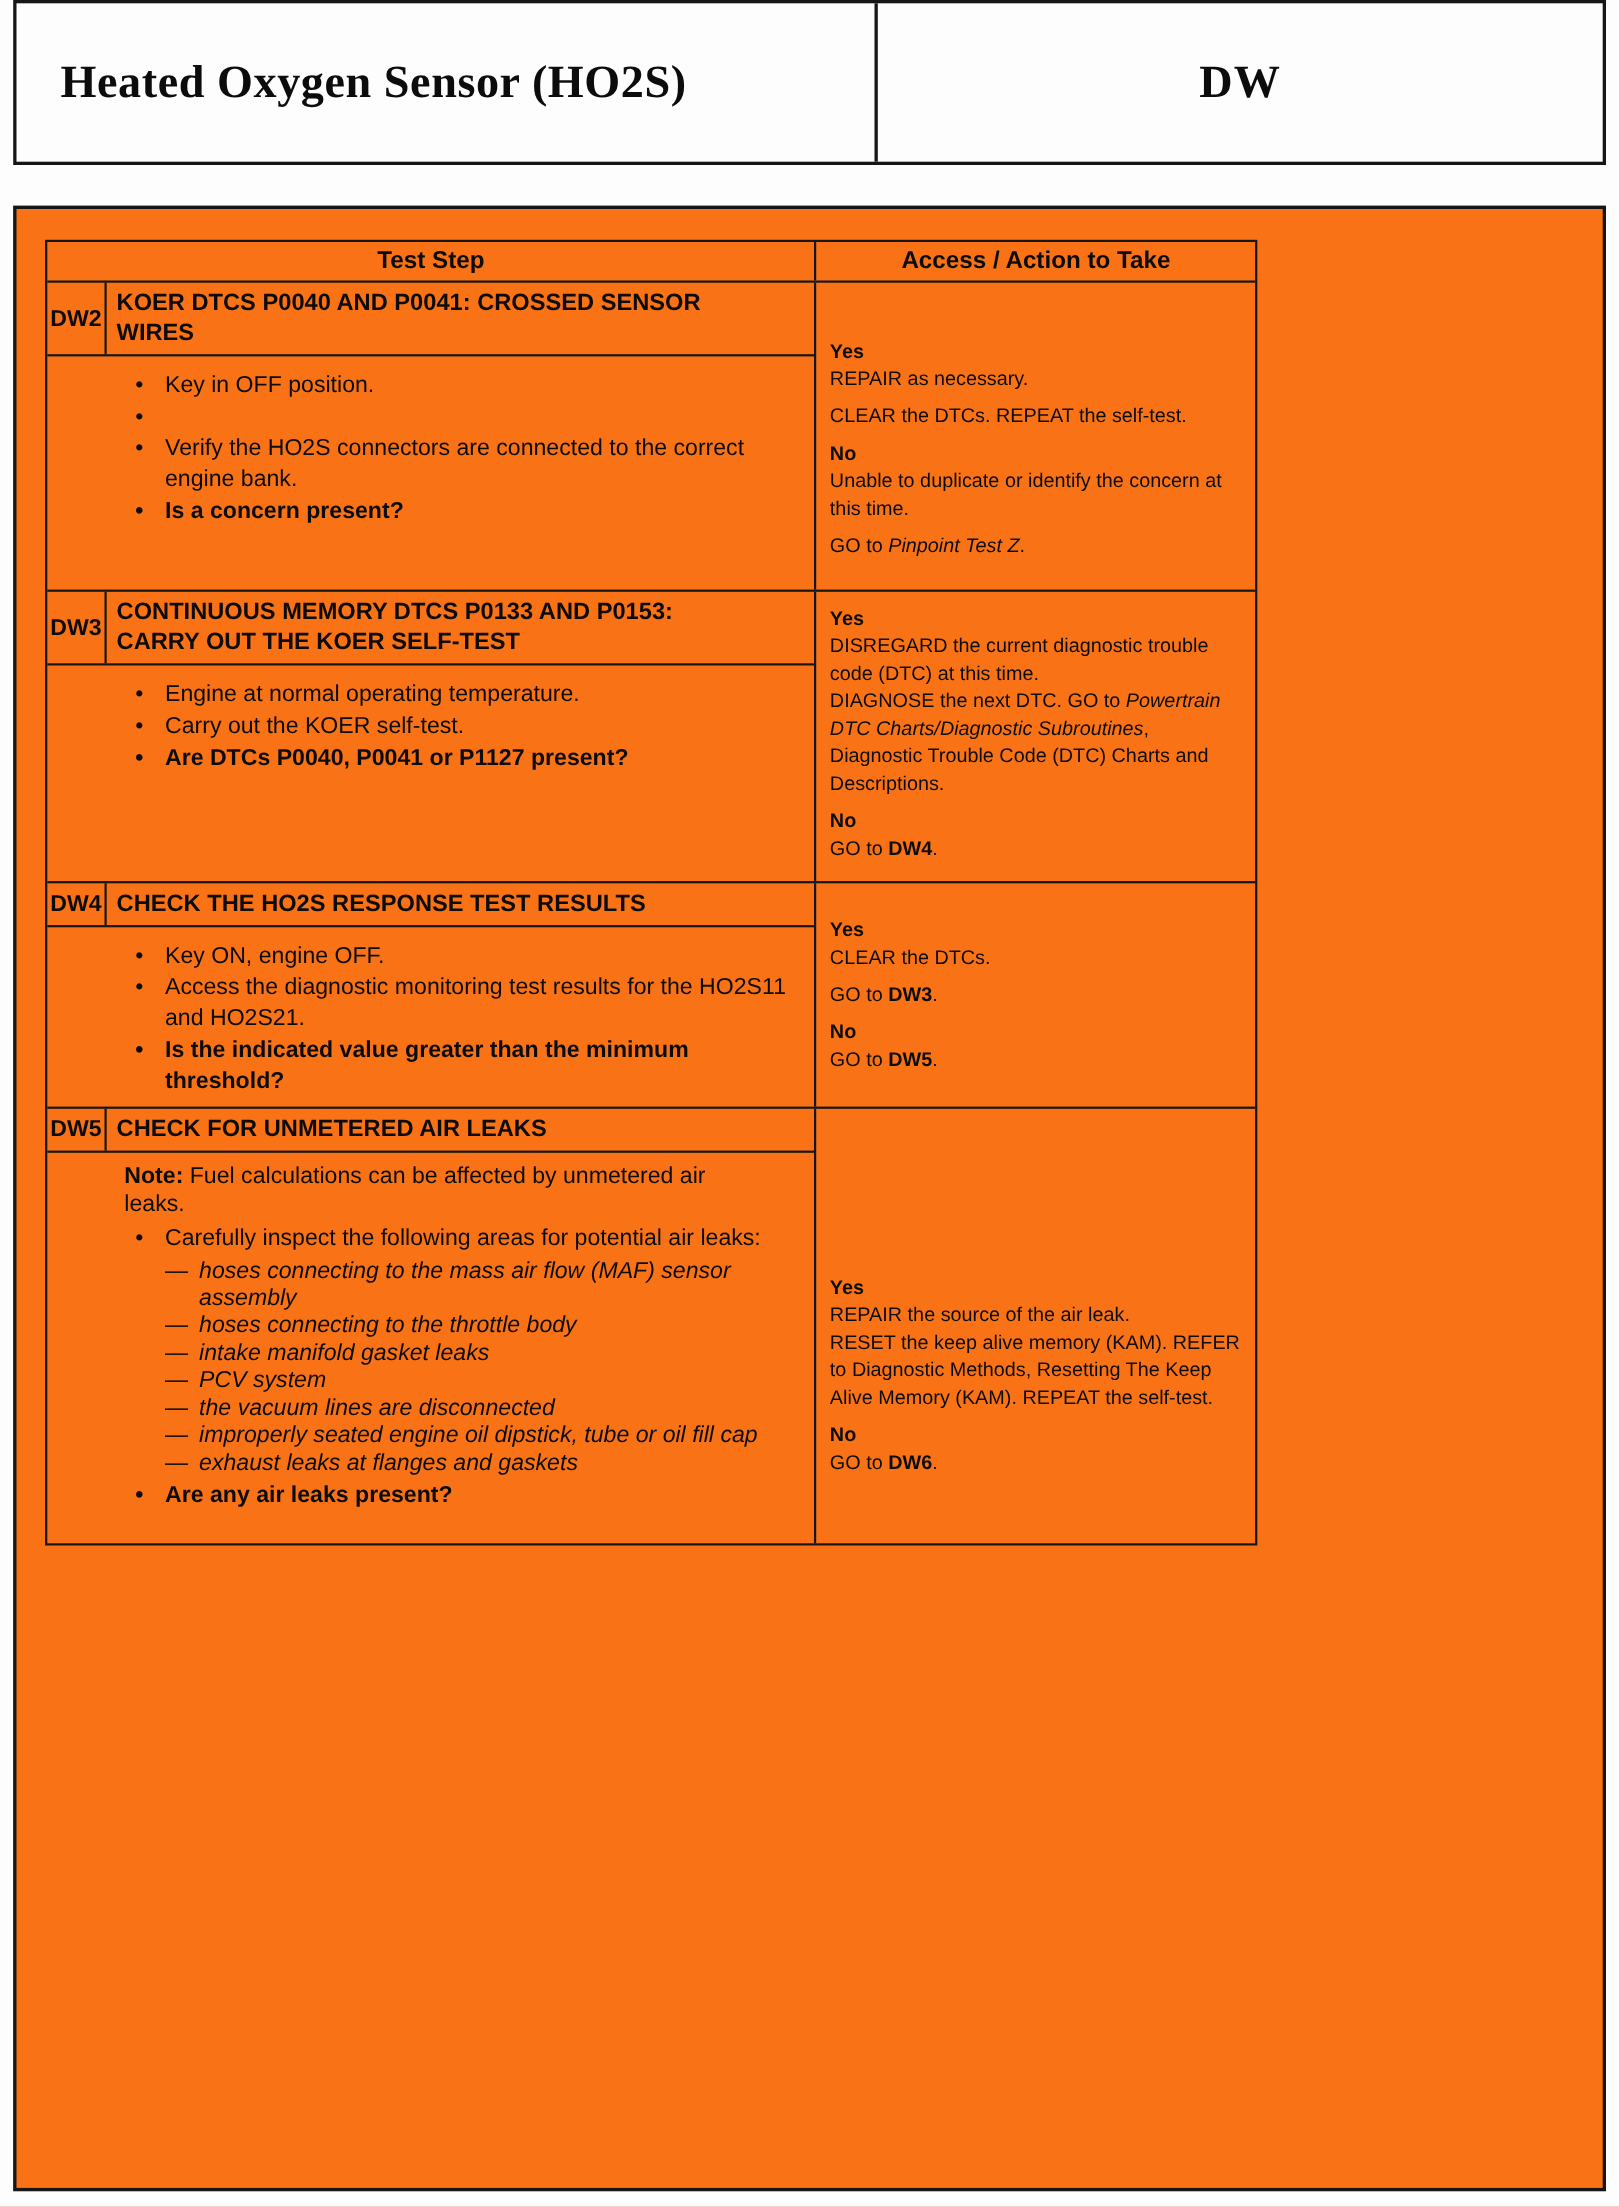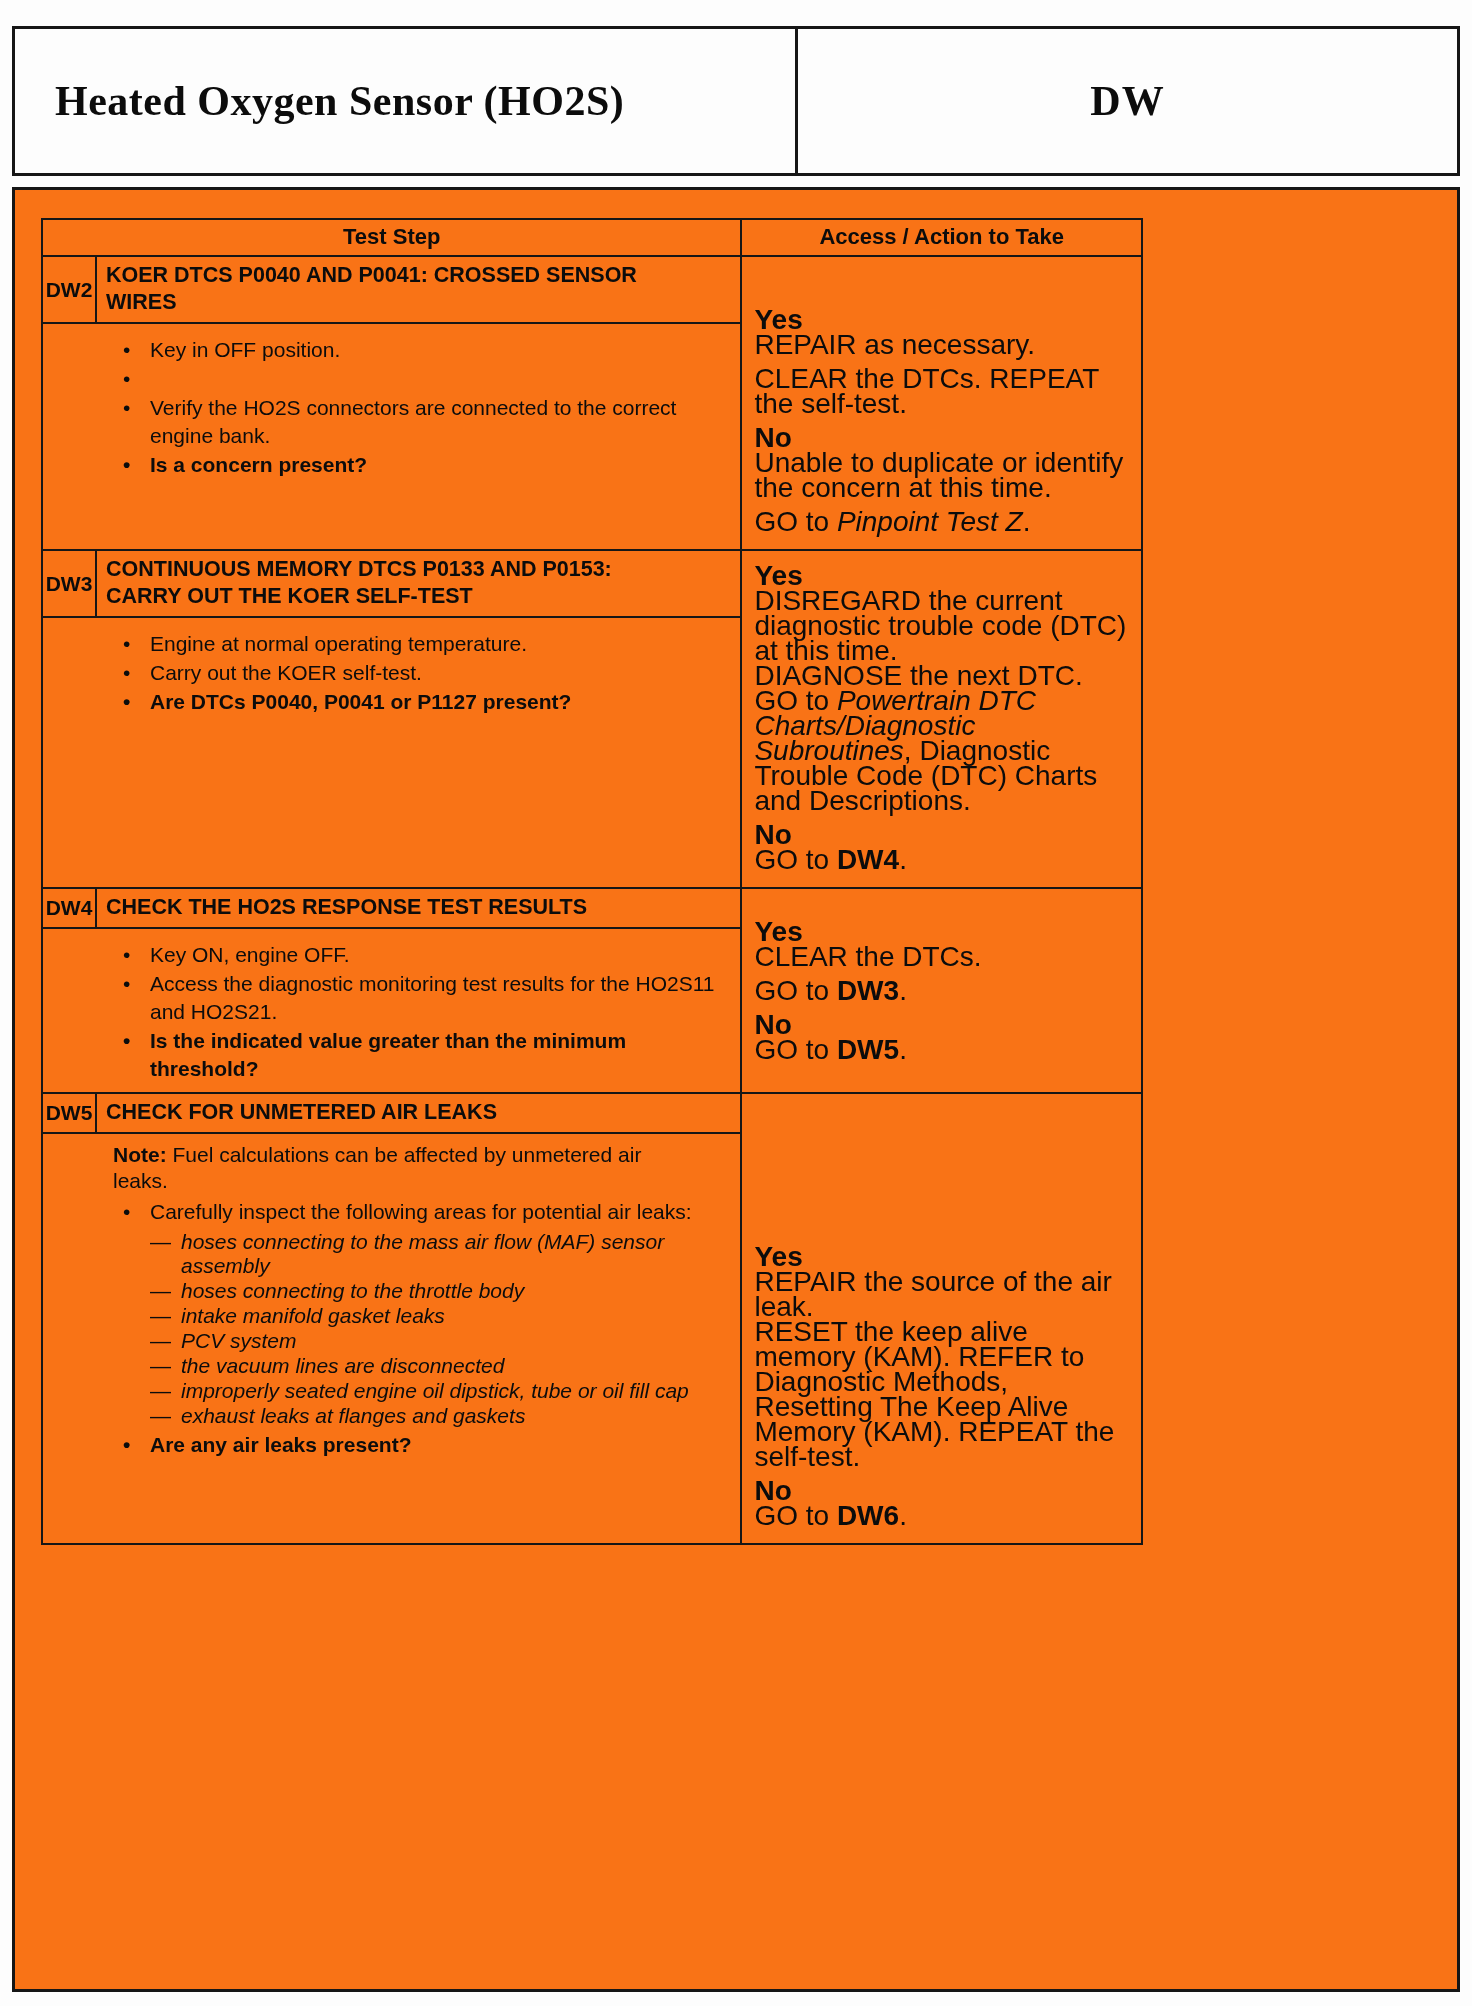--- a/index.html
+++ b/index.html
@@ -5,21 +5,21 @@
   * { box-sizing: border-box; }
   html,body { margin:0; padding:0; background:#d8d8d8; }
   .page {
     width:1472px; height:2006px; background:#fdfdfd; position:relative;
     font-family:"Liberation Sans","DejaVu Sans",sans-serif; color:#0c0c0c;
     overflow:hidden;
   }
 
   
   .hdr-box {
-    position:absolute; top:26px; left:12px; width:1448px; height:150px;
+    position:absolute; top:0; left:12px; width:1448px; height:150px;
     border:3px solid #161616; display:flex; background:#fdfdfd;
   }
   .hdr-title {
     width:780px; flex:none; display:flex; align-items:center; padding-left:40px;
     font-family:"Liberation Serif","DejaVu Serif",serif; font-weight:bold;
     font-size:42px; letter-spacing:0.5px;
   }
   .hdr-code {
     flex:1; border-left:3px solid #161616; display:flex; align-items:center;
     justify-content:center; font-family:"Liberation Serif","DejaVu Serif",serif;
@@ -36,21 +36,21 @@
   .ptable { margin:28px 0 0 26px; width:1102px; border:2px solid #161616; }
   .thead { display:flex; font-weight:bold; font-size:22px; }
   .th-left {
     width:63.7%; flex:none; border-right:2px solid #161616;
     display:flex; align-items:center; justify-content:center; padding:4px 0 5px;
   }
   .th-right { flex:1; display:flex; align-items:center; justify-content:center; padding:4px 0 5px; }
 
   .block { display:flex; border-top:2px solid #161616; }
   .left { width:63.7%; flex:none; border-right:2px solid #161616; display:flex; flex-direction:column; }
-  .right { flex:1; padding:0 8px 6px 12px; font-size:28px; line-height:25px; }
+  .right { flex:1; padding:0 8px 6px 12px; font-size:18px; line-height:25px; }
 
   .title-row { display:flex; border-bottom:2px solid #161616; }
   .id-cell {
     width:54px; flex:none; border-right:2px solid #161616; font-weight:bold;
     font-size:21px; display:flex; align-items:center; justify-content:center; padding:4px 0;
   }
   .title-cell {
     flex:1; font-weight:bold; font-size:21.5px; line-height:27px;
     padding:5px 12px 6px 9px; white-space:pre-line;
   }

